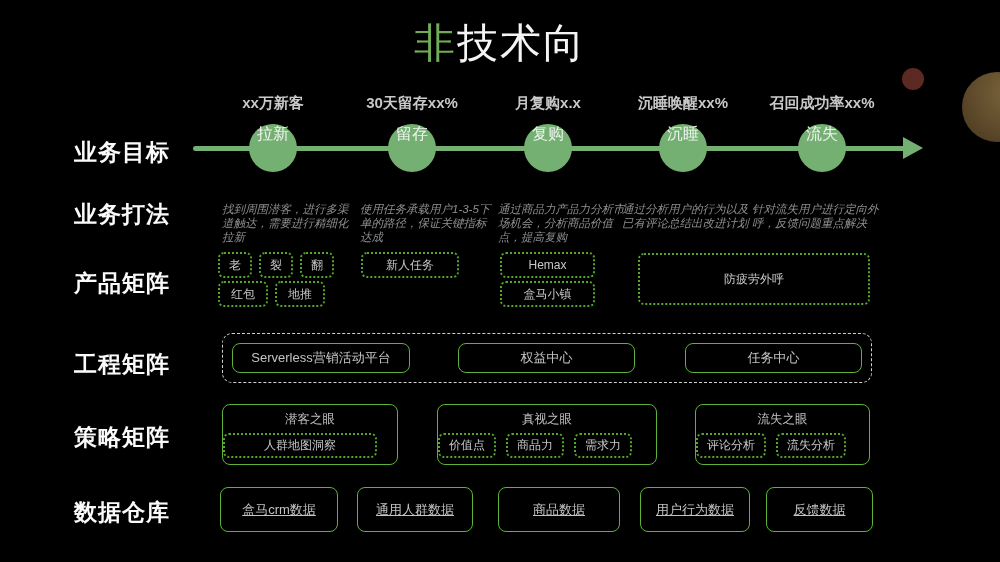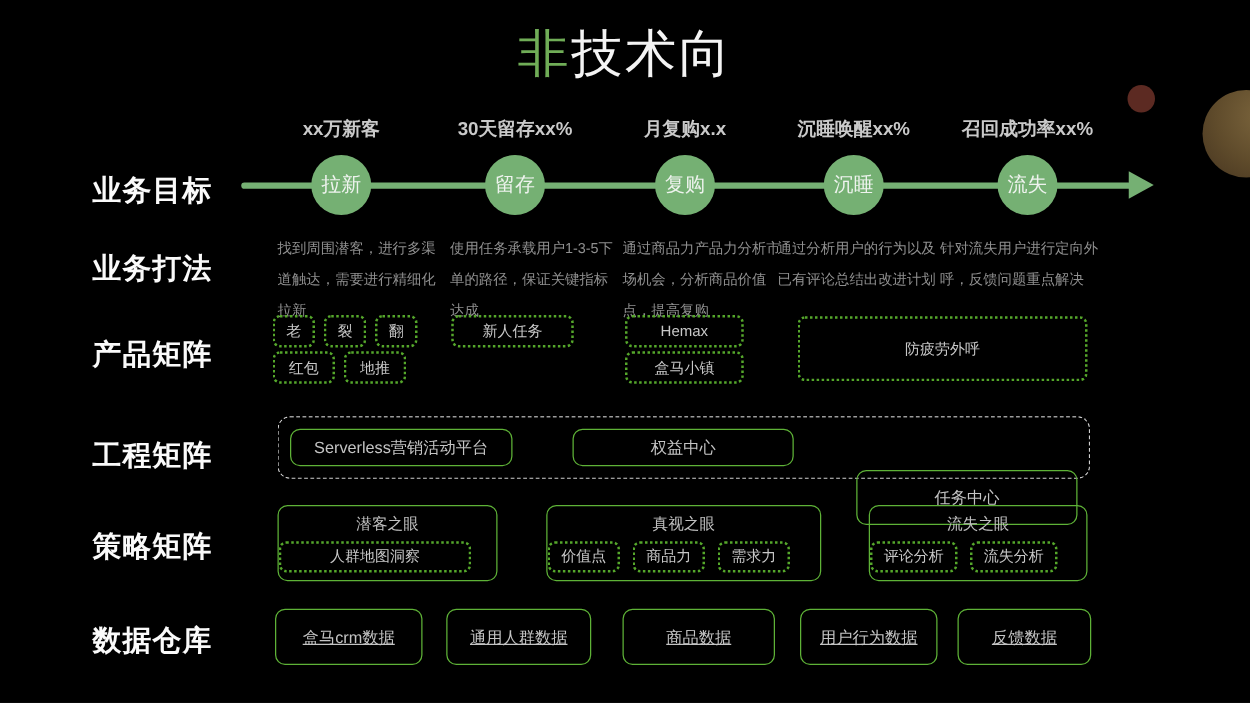--- a/index.html
+++ b/index.html
@@ -30,28 +30,28 @@
   .metric{position:absolute;top:94px;width:170px;text-align:center;
     font-size:15px;font-weight:700;color:#c9c9c9;}
   .m1{left:188px}.m2{left:327px}.m3{left:463px}.m4{left:598px}.m5{left:737px}
   
   .tl-line{position:absolute;left:193px;top:146px;width:712px;height:5px;border-radius:3px;
     background:var(--timeline-green);}
   .tl-arrow{position:absolute;left:903px;top:137px;width:0;height:0;
     border-left:20px solid var(--timeline-green);
     border-top:11px solid transparent;border-bottom:11px solid transparent;}
   .stage{position:absolute;top:124px;width:48px;height:48px;border-radius:50%;
-    background:var(--timeline-green);display:flex;align-items:center;justify-content:center;
+    background:var(--timeline-green);display:flex;justify-content:center;
     font-size:16px;color:#eef3ee;}
   .s1{left:249px}.s2{left:388px}.s3{left:524px}.s4{left:659px}.s5{left:798px}
   
   .row-label{position:absolute;left:74px;font-size:23px;font-weight:700;color:#fafafa;letter-spacing:1px;}
   .rl1{top:137px}.rl2{top:199px}.rl3{top:268px}.rl4{top:349px}.rl5{top:422px}.rl6{top:497px}
   
-  .tactic{position:absolute;top:187px;font-size:11.5px;line-height:25px;color:#8f8f8f;}
+  .tactic{position:absolute;top:202px;font-size:11.5px;line-height:14px;color:#8f8f8f;font-style:italic;}
   .t1{left:222px;width:132px}.t2{left:360px;width:132px}.t3{left:498px;width:130px}
   .t4{left:622px;width:132px}.t5{left:752px;width:128px}
   
   .dot-box{border:2px dotted var(--dotted-green);border-radius:6px;height:26px;
     box-sizing:border-box;display:flex;align-items:center;justify-content:center;
     color:#c8c8c8;font-size:12px;padding:0 9px;white-space:nowrap;}
   .prod-c1-top{position:absolute;left:218px;top:252px;display:flex;gap:7px;}
   .prod-c1-bot{position:absolute;left:218px;top:281px;display:flex;gap:7px;}
   .prod-c1-bot .dot-box{width:50px;}
   .prod-c2{position:absolute;left:361px;top:252px;display:flex;flex-direction:column;gap:3px;}
@@ -60,21 +60,21 @@
   .prod-c3 .dot-box{width:95px;}
   .prod-c45{position:absolute;left:638px;top:253px;width:232px;height:52px;}
   
   .eng-outer{position:absolute;left:222px;top:333px;width:650px;height:50px;
     border:1px dashed var(--dashed-gray);border-radius:10px;box-sizing:border-box;}
   .solid-box{position:absolute;border:1.5px solid var(--solid-green);border-radius:8px;
     box-sizing:border-box;display:flex;align-items:center;justify-content:center;
     color:#c4c4c4;font-size:13px;white-space:nowrap;}
   .e1{left:232px;top:343px;width:178px;height:30px;}
   .e2{left:458px;top:343px;width:177px;height:30px;}
-  .e3{left:685px;top:343px;width:177px;height:44px;margin-top:33px;}
+  .e3{left:685px;top:343px;width:177px;height:30px;}
   
   .strat-box{position:absolute;top:404px;height:61px;border:1.5px solid var(--solid-green);
     border-radius:8px;box-sizing:border-box;}
   .st1{left:222px;width:176px}.st2{left:437px;width:220px}.st3{left:695px;width:175px}
   .strat-title{text-align:center;font-size:12.5px;color:#c0c0c0;margin-top:6px;}
   .strat-items{display:flex;justify-content:flex-start;gap:10px;margin-top:5px;}
   .strat-items .dot-box{height:25px;}
   .wide-item{width:154px;}
   
   .wh{top:487px;height:45px;text-decoration:underline;}

